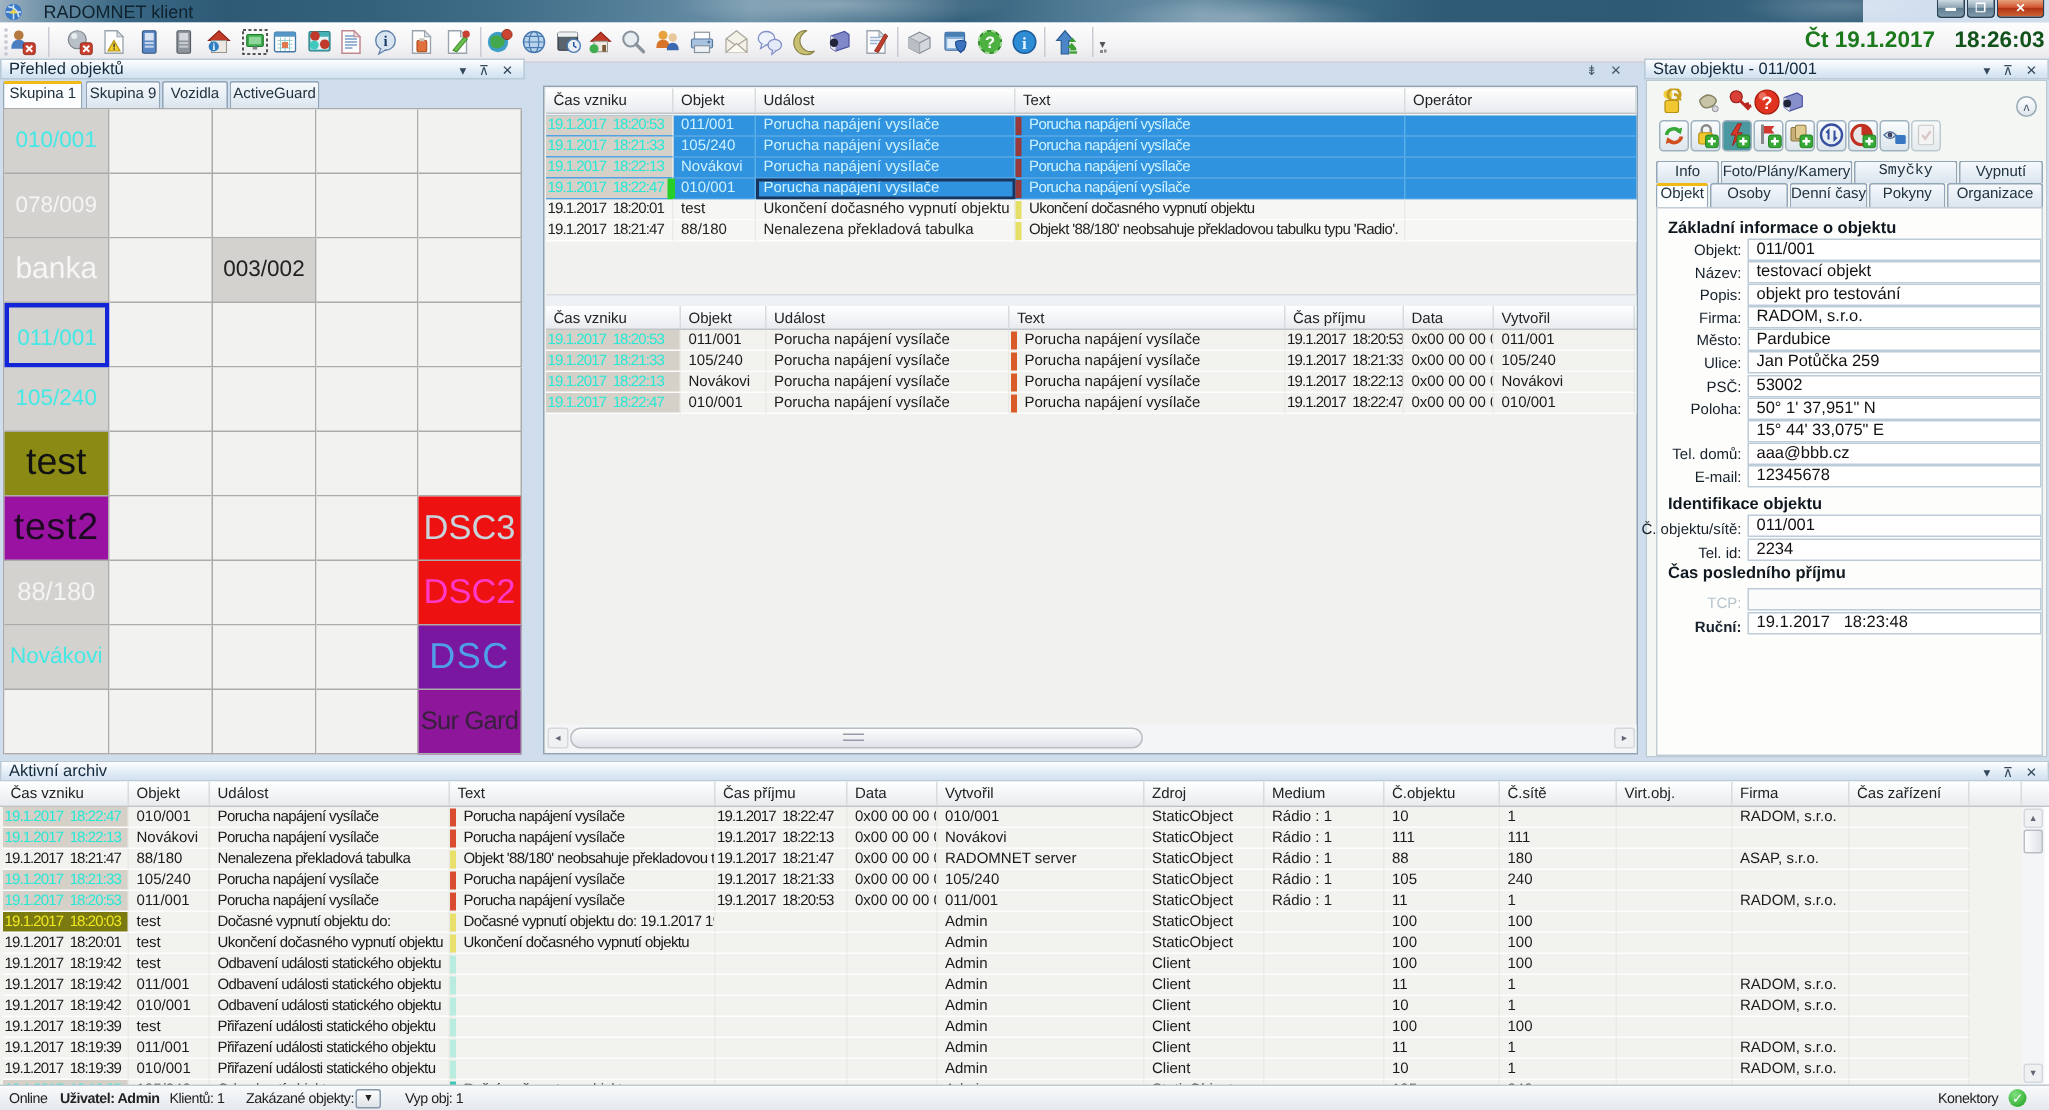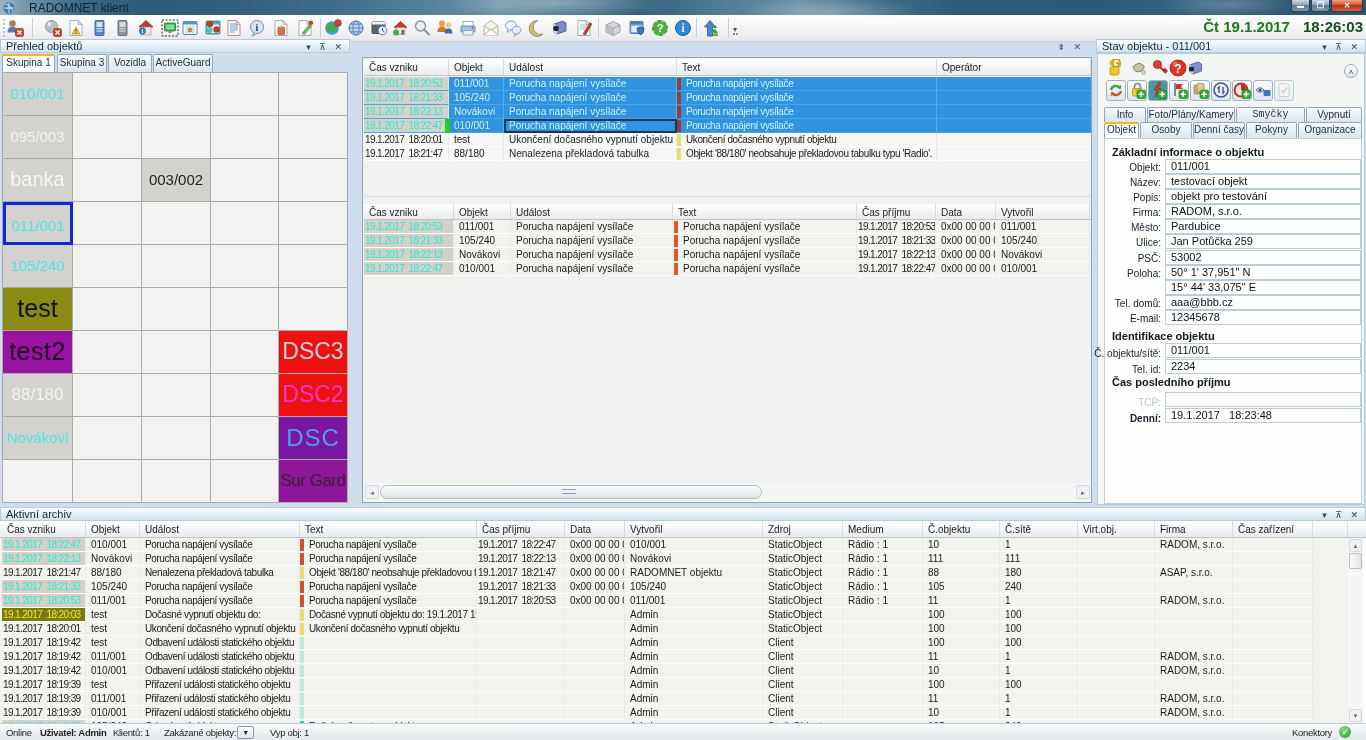--- a/index.html
+++ b/index.html
@@ -1,17 +1,17 @@
 <!DOCTYPE html>
 <html><head><meta charset="utf-8">
 <style>
 *{margin:0;padding:0;box-sizing:border-box;}
 html,body{width:1366px;height:740px;overflow:hidden;}
 body{font-family:"Liberation Sans",sans-serif;background:#cfdded;position:relative;font-size:11px;color:#1a1a1a;}
-#titlebar{position:absolute;left:0;top:0;width:1366px;height:15px;background:linear-gradient(90deg,#9fb3c2 0px,#6f92a8 30px,#3a6884 80px,#2e5a76 150px,#34617c 250px,#3f6c87 330px,#557f99 420px,#6d92a8 500px,#4a758f 560px,#33607b 640px,#527c96 720px,#6b90a6 800px,#3f6c86 880px,#2f5b77 960px,#2e5a76 1100px,#38647f 1200px,#2d5671 1290px,#2a5470 1366px);}
+#titlebar{position:absolute;left:0;top:0;width:1242px;height:15px;background:linear-gradient(90deg,#9fb3c2 0px,#6f92a8 30px,#3a6884 80px,#2e5a76 150px,#34617c 250px,#3f6c87 330px,#557f99 420px,#6d92a8 500px,#4a758f 560px,#33607b 640px,#527c96 720px,#6b90a6 800px,#3f6c86 880px,#2f5b77 960px,#2e5a76 1100px,#38647f 1200px,#2d5671 1290px,#2a5470 1366px);}
 #titlebar .ttext{position:absolute;left:29px;top:1px;font-size:12px;color:#10222e;}
 .winbtn{position:absolute;top:0;height:12px;border:1px solid #284052;border-top:none;border-radius:0 0 3px 3px;background:linear-gradient(#cdd9e2,#8fa5b4 45%,#5f7d91 50%,#7e99ab);}
 #wb-close{background:linear-gradient(#e8a37c,#d0542f 45%,#b03214 50%,#cf6533);}
 .winbtn span{position:absolute;width:100%;text-align:center;top:0px;font-size:8px;color:#fff;font-weight:bold;line-height:12px;}
 #toolbar{position:absolute;left:0;top:15px;width:1366px;height:27px;background:linear-gradient(#fefefe,#f3f2f4 60%,#e7e8ec);border-bottom:1px solid #d2cfd6;}
 .tsep{position:absolute;top:3px;width:1px;height:20px;background:#c9ccd4;}
 #dtime{position:absolute;top:18px;right:3px;font-size:15px;font-weight:bold;color:#1c7a1c;}
 #dtime b{color:#11511a;margin-left:13px;}
 .phead{position:absolute;height:14px;background:linear-gradient(#fdfeff,#dce9f5 70%,#d3e2f0);border:1px solid #b9c9d6;font-size:11px;color:#13283a;line-height:13px;padding-left:5px;}
 .pbtns{position:absolute;top:1px;right:4px;font-size:9px;color:#33475a;letter-spacing:3px;}
@@ -241,31 +241,31 @@
       <rect x="11.5" y="13" width="4" height="1.6" fill="#3da035"></rect>
       <rect x="11" y="15.2" width="5" height="1.6" fill="#3da035"></rect>
     </svg>
 <div style="position:absolute;left:733px;top:10px;font-size:8px;color:#555;">▾<div style="width:5px;border-top:2px dotted #888;margin-top:-1px;"></div></div>
 </div>
 <div id="dtime">Čt 19.1.2017<b>18:26:03</b></div>
 <div id="lpanel">
 <div class="phead" style="left:0;top:0;width:350px;">Přehled objektů<span class="pbtns">▾ ⊼ ✕</span></div>
 <div class="tabrow" style="left:2px;top:15px;width:348px;height:18px;">
 <div class="tab act" style="left:0;width:53px;line-height:14px;">Skupina 1</div>
-<div class="tab" style="left:55px;width:50px;line-height:16px;">Skupina 3</div>
+<div class="tab" style="left:55px;width:50px;line-height:16px;">Skupina 9</div>
 <div class="tab" style="left:106px;width:44px;line-height:16px;">Vozidla</div>
 <div class="tab" style="left:151px;width:60px;line-height:16px;">ActiveGuard</div>
 </div>
 <div id="lgrid">
 <div class="gc f" style="left:0px;top:0px;width:70px;height:43px;background:#d4d2ce;color:#45e8e4;font-size:15px;line-height:41px;">010/001</div>
 <div class="gc" style="left:70px;top:0px;width:69px;height:43px;"></div>
 <div class="gc" style="left:139px;top:0px;width:69px;height:43px;"></div>
 <div class="gc" style="left:208px;top:0px;width:68px;height:43px;"></div>
 <div class="gc" style="left:276px;top:0px;width:69px;height:43px;"></div>
-<div class="gc f" style="left:0px;top:43px;width:70px;height:43px;background:#d4d2ce;color:#f4f4f4;font-size:15px;line-height:41px;">095/003</div>
+<div class="gc f" style="left:0px;top:43px;width:70px;height:43px;background:#d4d2ce;color:#f4f4f4;font-size:15px;line-height:41px;">078/009</div>
 <div class="gc" style="left:70px;top:43px;width:69px;height:43px;"></div>
 <div class="gc" style="left:139px;top:43px;width:69px;height:43px;"></div>
 <div class="gc" style="left:208px;top:43px;width:68px;height:43px;"></div>
 <div class="gc" style="left:276px;top:43px;width:69px;height:43px;"></div>
 <div class="gc f" style="left:0px;top:86px;width:70px;height:43px;background:#d4d2ce;color:#f6f6f6;font-size:20px;line-height:41px;">banka</div>
 <div class="gc" style="left:70px;top:86px;width:69px;height:43px;"></div>
 <div class="gc f" style="left:139px;top:86px;width:69px;height:43px;background:#d4d2ce;color:#222;font-size:15px;line-height:41px;">003/002</div>
 <div class="gc" style="left:208px;top:86px;width:68px;height:43px;"></div>
 <div class="gc" style="left:276px;top:86px;width:69px;height:43px;"></div>
 <div class="gc f" style="left:0px;top:129px;width:70px;height:43px;background:#d4d2ce;color:#45e8e4;font-size:15px;line-height:41px;border:3px solid #1226d8;">011/001</div>
@@ -544,21 +544,21 @@
 <div class="flab" style="right:203px;top:259px;">E-mail:</div>
 <div class="field" style="left:67px;top:256px;width:196px;">12345678</div>
 <div class="fsec" style="left:14px;top:276px;">Identifikace objektu</div>
 <div class="flab" style="right:203px;top:294px;">Č. objektu/sítě:</div>
 <div class="field" style="left:67px;top:289px;width:196px;">011/001</div>
 <div class="flab" style="right:203px;top:310px;">Tel. id:</div>
 <div class="field" style="left:67px;top:305px;width:196px;">2234</div>
 <div class="fsec" style="left:14px;top:322px;">Čas posledního příjmu</div>
 <div class="flab" style="right:203px;top:343px;color:#b8c4cc;">TCP:</div>
 <div class="field" style="left:67px;top:338px;width:196px;background:#fbfbfb;"></div>
-<div class="flab" style="right:203px;top:359px;font-weight:bold;">Denní:</div>
+<div class="flab" style="right:203px;top:359px;font-weight:bold;">Ruční:</div>
 <div class="field" style="left:67px;top:354px;width:196px;">19.1.2017&nbsp;&nbsp; 18:23:48</div>
 </div>
   </div>
 <div id="bpanel">
 <div class="phead" style="left:0;top:0;width:1366px;">Aktivní archiv<span class="pbtns">▾ ⊼ ✕</span></div>
 <div class="thead" style="left:0;top:14px;width:1366px;height:17px;">
 <div class="th" style="left:2px;width:84px;">Čas vzniku</div>
 <div class="th" style="left:86px;width:54px;">Objekt</div>
 <div class="th" style="left:140px;width:160px;">Událost</div>
 <div class="th" style="left:300px;width:177px;">Text</div>
@@ -609,21 +609,21 @@
 <div class="td" style="left:1233px;width:80px;">&nbsp;</div>
 </div>
 <div class="trow" style="left:0px;top:59px;width:1348px;">
 <div class="td ts" style="left:2px;width:84px;">19.1.2017&nbsp; 18:21:47</div>
 <div class="td" style="left:86px;width:54px;">88/180</div>
 <div class="td lsn" style="left:140px;width:160px;">Nenalezena překladová tabulka</div>
 <div class="bar" style="left:300px;background:#e8e06a;"></div>
 <div class="td lsn" style="left:304px;width:173px;">Objekt '88/180' neobsahuje překladovou tab</div>
 <div class="td ts" style="left:477px;width:88px;">19.1.2017&nbsp; 18:21:47</div>
 <div class="td" style="left:565px;width:60px;">0x00 00 00 00 0</div>
-<div class="td" style="left:625px;width:138px;">RADOMNET objektu</div>
+<div class="td" style="left:625px;width:138px;">RADOMNET server</div>
 <div class="td" style="left:763px;width:80px;">StaticObject</div>
 <div class="td" style="left:843px;width:80px;">Rádio : 1</div>
 <div class="td" style="left:923px;width:77px;">88</div>
 <div class="td" style="left:1000px;width:78px;">180</div>
 <div class="td" style="left:1078px;width:77px;"></div>
 <div class="td" style="left:1155px;width:78px;">ASAP, s.r.o.</div>
 <div class="td" style="left:1233px;width:80px;">&nbsp;</div>
 </div>
 <div class="trow" style="left:0px;top:73px;width:1348px;">
 <div class="td ts" style="left:2px;width:84px;background:#d5d1c9;color:#27e8d4;">19.1.2017&nbsp; 18:21:33</div>

